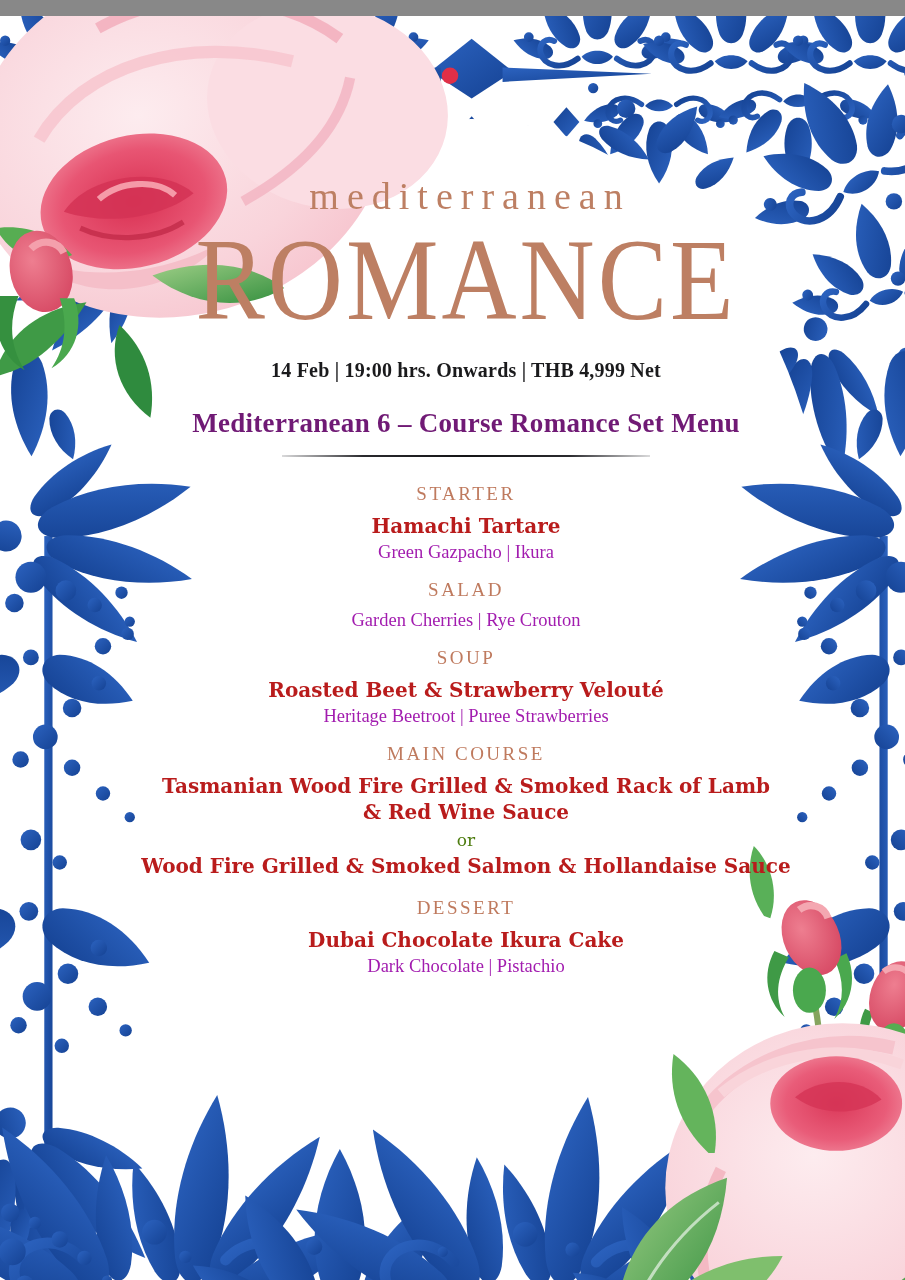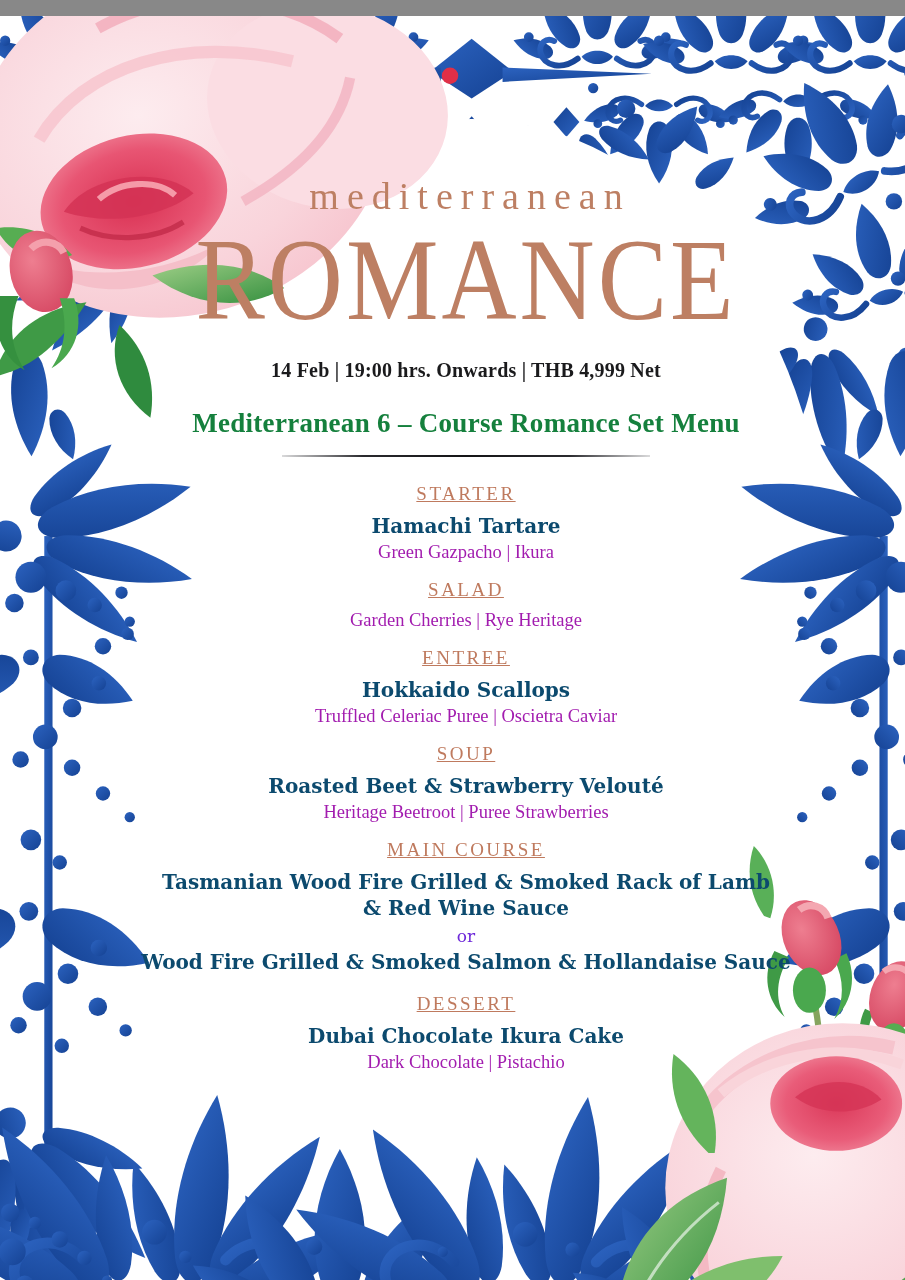--- a/index.html
+++ b/index.html
@@ -22,39 +22,39 @@
   .t-large{
     font:400 104px/1 "Liberation Serif",serif;font-weight:400;
     color:var(--title-copper,#bd7f63);letter-spacing:3px;margin:4px 0 30px;
     transform:scaleY(1.12);transform-origin:50% 20%;
   }
   .info{
     font:600 20px/1.2 "Liberation Serif",serif;color:#1a1a1c;
     letter-spacing:.2px;margin-bottom:25px;
   }
   .subtitle{
-    font:600 27px/1.25 "Liberation Serif",serif;color:#15803d;
+    font:600 27px/1.25 "Liberation Serif",serif;color:#701a75;
     margin:0 0 15px;letter-spacing:.3px;text-align:center;
   }
   .divider{
     width:368px;height:2px;margin-bottom:26px;
     background:linear-gradient(90deg,rgba(70,70,75,.2),#2a2a2e 22%,#141416 50%,#2a2a2e 78%,rgba(70,70,75,.2));
   }
   .courses{display:flex;flex-direction:column;align-items:center;}
   .course{margin-bottom:16px;display:flex;flex-direction:column;align-items:center;}
   .c-header{
     font:400 19px/1.2 "Liberation Serif",serif;letter-spacing:2.5px;
-    color:var(--section-header-color,#bf7a5e);margin-bottom:7px;text-decoration:underline;
+    color:var(--section-header-color,#bf7a5e);margin-bottom:7px;
   }
   .c-item{
-    font:700 20px/1.3 "DejaVu Serif",serif;color:#0c4a6e;
+    font:700 20px/1.3 "DejaVu Serif",serif;color:#b91c1c;
     max-width:700px;margin-bottom:2px;white-space:pre-line;
   }
   .c-detail{font:400 18.5px/1.2 "Liberation Serif",serif;color:#a21caf;}
-  .c-or{font:400 17px/1.2 "DejaVu Serif",serif;color:#6d28d9;margin:3px 0 3px;}
+  .c-or{font:400 17px/1.2 "DejaVu Serif",serif;color:#4d7c0f;margin:3px 0 3px;}
   .brand{
     font:400 56px/1.1 "Liberation Serif",serif;
     color:var(--brand-color,#c2836c);margin-top:28px;letter-spacing:2px;
   }
 </style>
 </head>
 <body>
 
 <div class="canvas">
 
@@ -317,26 +317,21 @@
     <h2 class="subtitle">Mediterranean 6 – Course Romance Set Menu</h2>
     <div class="divider"></div>
     <section class="courses">
         <div class="course">
       <div class="c-header">STARTER</div>
     <div class="c-item">Hamachi Tartare</div>
           <div class="c-detail">Green Gazpacho | Ikura</div>
         </div>
         <div class="course">
       <div class="c-header">SALAD</div>
-          <div class="c-detail">Garden Cherries | Rye Heritage</div>
-        </div>
-        <div class="course">
-      <div class="c-header">ENTREE</div>
-    <div class="c-item">Hokkaido Scallops</div>
-          <div class="c-detail">Truffled Celeriac Puree | Oscietra Caviar</div>
+          <div class="c-detail">Garden Cherries | Rye Crouton</div>
         </div>
         <div class="course">
       <div class="c-header">SOUP</div>
     <div class="c-item">Roasted Beet &amp; Strawberry Velouté</div>
           <div class="c-detail">Heritage Beetroot | Puree Strawberries</div>
         </div>
         <div class="course">
       <div class="c-header">MAIN COURSE</div>
     <div class="c-item">Tasmanian Wood Fire Grilled &amp; Smoked Rack of Lamb
 &amp; Red Wine Sauce</div>

